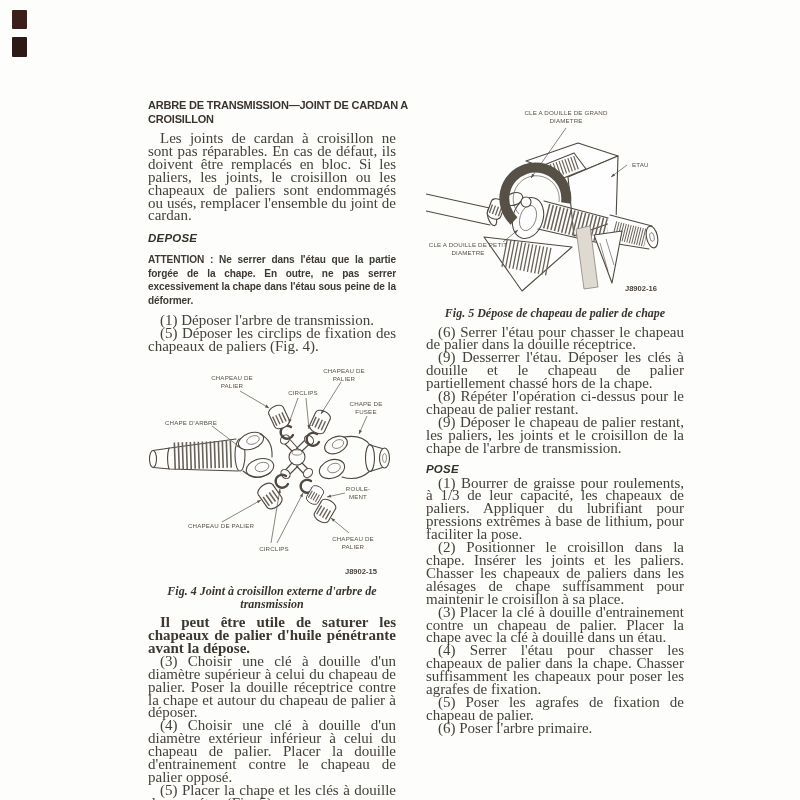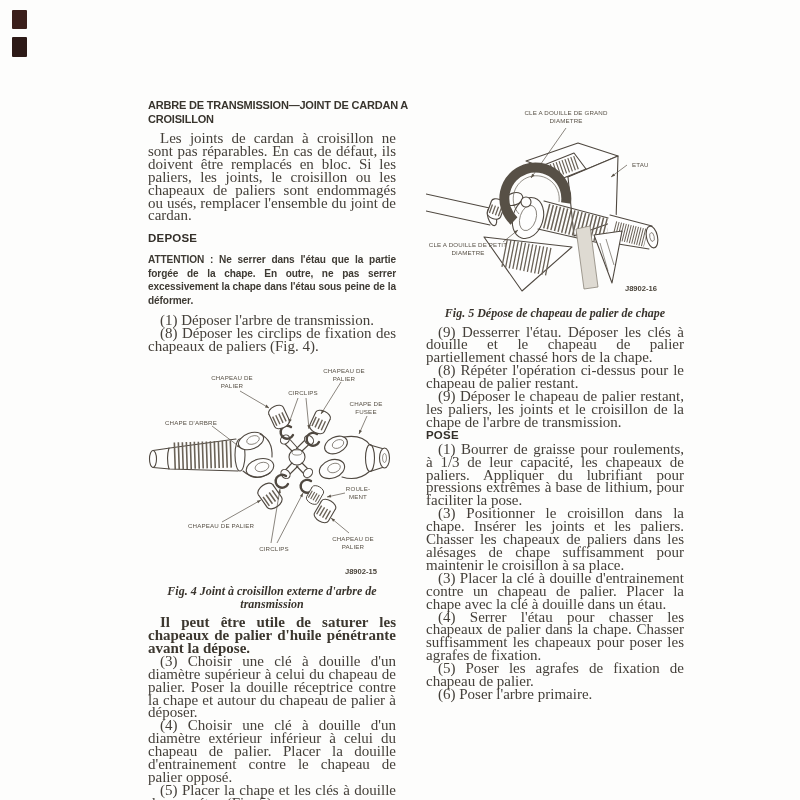--- a/index.html
+++ b/index.html
@@ -24,21 +24,21 @@
     line-height:13.5px;margin:0 0 6px 0;color:#39352e;
   }
   h1.title span{display:block;white-space:nowrap;}
 
   p.body{font-size:15px;line-height:12.9px;text-align:justify;margin:0;color:#45403a;}
   p.indent{text-indent:12px;}
   p.note{font-weight:bold;color:#3c372f;margin-top:3px;}
 
   h2.sec{
     font-family:"Liberation Sans",sans-serif;
-    font-weight:bold;font-size:11.5px;
+    font-style:italic;font-weight:bold;font-size:11.5px;
     letter-spacing:0.2px;margin:10px 0 0 0;color:#34302a;
   }
   p.attention{
     font-family:"Liberation Sans",sans-serif;font-weight:bold;
     font-size:10.1px;line-height:13.5px;letter-spacing:-0.1px;
     text-align:justify;margin:9px 0 7px 0;color:#3e3a33;
   }
 
   figure{margin:0;padding:0;}
   .fig4-wrap{margin-top:12px;}
@@ -71,21 +71,21 @@
     <h1 class="title">
       <span>ARBRE DE TRANSMISSION—JOINT DE CARDAN A</span>
       <span>CROISILLON</span>
     </h1>
     <p class="body indent">Les joints de cardan à croisillon ne sont pas réparables. En cas de défaut, ils doivent être remplacés en bloc. Si les paliers, les joints, le croisillon ou les chapeaux de paliers sont endommagés ou usés, remplacer l'ensemble du joint de cardan.</p>
 
     <h2 class="sec">DEPOSE</h2>
     <p class="attention">ATTENTION : Ne serrer dans l'étau que la partie forgée de la chape. En outre, ne pas serrer excessivement la chape dans l'étau sous peine de la déformer.</p>
 
     <p class="body indent">(1) Déposer l'arbre de transmission.</p>
-    <p class="body indent">(8) Déposer les circlips de fixation des chapeaux de paliers (Fig. 4).</p>
+    <p class="body indent">(5) Déposer les circlips de fixation des chapeaux de paliers (Fig. 4).</p>
 
     <figure class="fig4-wrap">
       <svg width="250" height="212" viewBox="0 0 250 212">
         <defs>
           <g id="cupA">
             <ellipse class="fw" cx="0" cy="-7" rx="8" ry="4.6"></ellipse>
             <path class="fw" d="M-8,-7 L-8,7 A8,4.6 0 0 0 8,7 L8,-7"></path>
             <line class="hatch" x1="-6.3" y1="2" x2="6.3" y2="2" stroke-width="10" stroke-dasharray="1.4 2"></line>
           </g>
         </defs>
@@ -268,25 +268,26 @@
         <text class="lbl" x="140" y="14" text-anchor="middle">CLE A DOUILLE DE GRAND</text>
         <text class="lbl" x="140" y="22" text-anchor="middle">DIAMETRE</text>
         <text class="lbl" x="206" y="66">ETAU</text>
         <text class="lbl" x="42" y="146" text-anchor="middle">CLE A DOUILLE DE PETIT</text>
         <text class="lbl" x="42" y="154" text-anchor="middle">DIAMETRE</text>
         <text class="code" x="231" y="190" text-anchor="end">J8902-16</text>
       </svg>
     </figure>
     <p class="caption">Fig. 5 Dépose de chapeau de palier de chape</p>
 
+    <p class="body indent" style="margin-top:4px;">(6) Serrer l'étau pour chasser le chapeau de palier dans la douille réceptrice.</p>
     <p class="body indent">(9) Desserrer l'étau. Déposer les clés à douille et le chapeau de palier partiellement chassé hors de la chape.</p>
     <p class="body indent">(8) Répéter l'opération ci-dessus pour le chapeau de palier restant.</p>
     <p class="body indent">(9) Déposer le chapeau de palier restant, les paliers, les joints et le croisillon de la chape de l'arbre de transmission.</p>
 
-    <h2 class="sec" style="margin-top:0;">POSE</h2>
+    <h2 class="sec" style="margin-top:8px;">POSE</h2>
     <p class="body indent" style="margin-top:2px;">(1) Bourrer de graisse pour roulements, à 1/3 de leur capacité, les chapeaux de paliers. Appliquer du lubrifiant pour pressions extrêmes à base de lithium, pour faciliter la pose.</p>
-    <p class="body indent">(3) Positionner le croisillon dans la chape. Insérer les joints et les paliers. Chasser les chapeaux de paliers dans les alésages de chape suffisamment pour maintenir le croisillon à sa place.</p>
+    <p class="body indent">(2) Positionner le croisillon dans la chape. Insérer les joints et les paliers. Chasser les chapeaux de paliers dans les alésages de chape suffisamment pour maintenir le croisillon à sa place.</p>
     <p class="body indent">(3) Placer la clé à douille d'entrainement contre un chapeau de palier. Placer la chape avec la clé à douille dans un étau.</p>
     <p class="body indent">(4) Serrer l'étau pour chasser les chapeaux de palier dans la chape. Chasser suffisamment les chapeaux pour poser les agrafes de fixation.</p>
     <p class="body indent">(5) Poser les agrafes de fixation de chapeau de palier.</p>
     <p class="body indent">(6) Poser l'arbre primaire.</p>
   </div>
 </div>
 
 </body></html>

